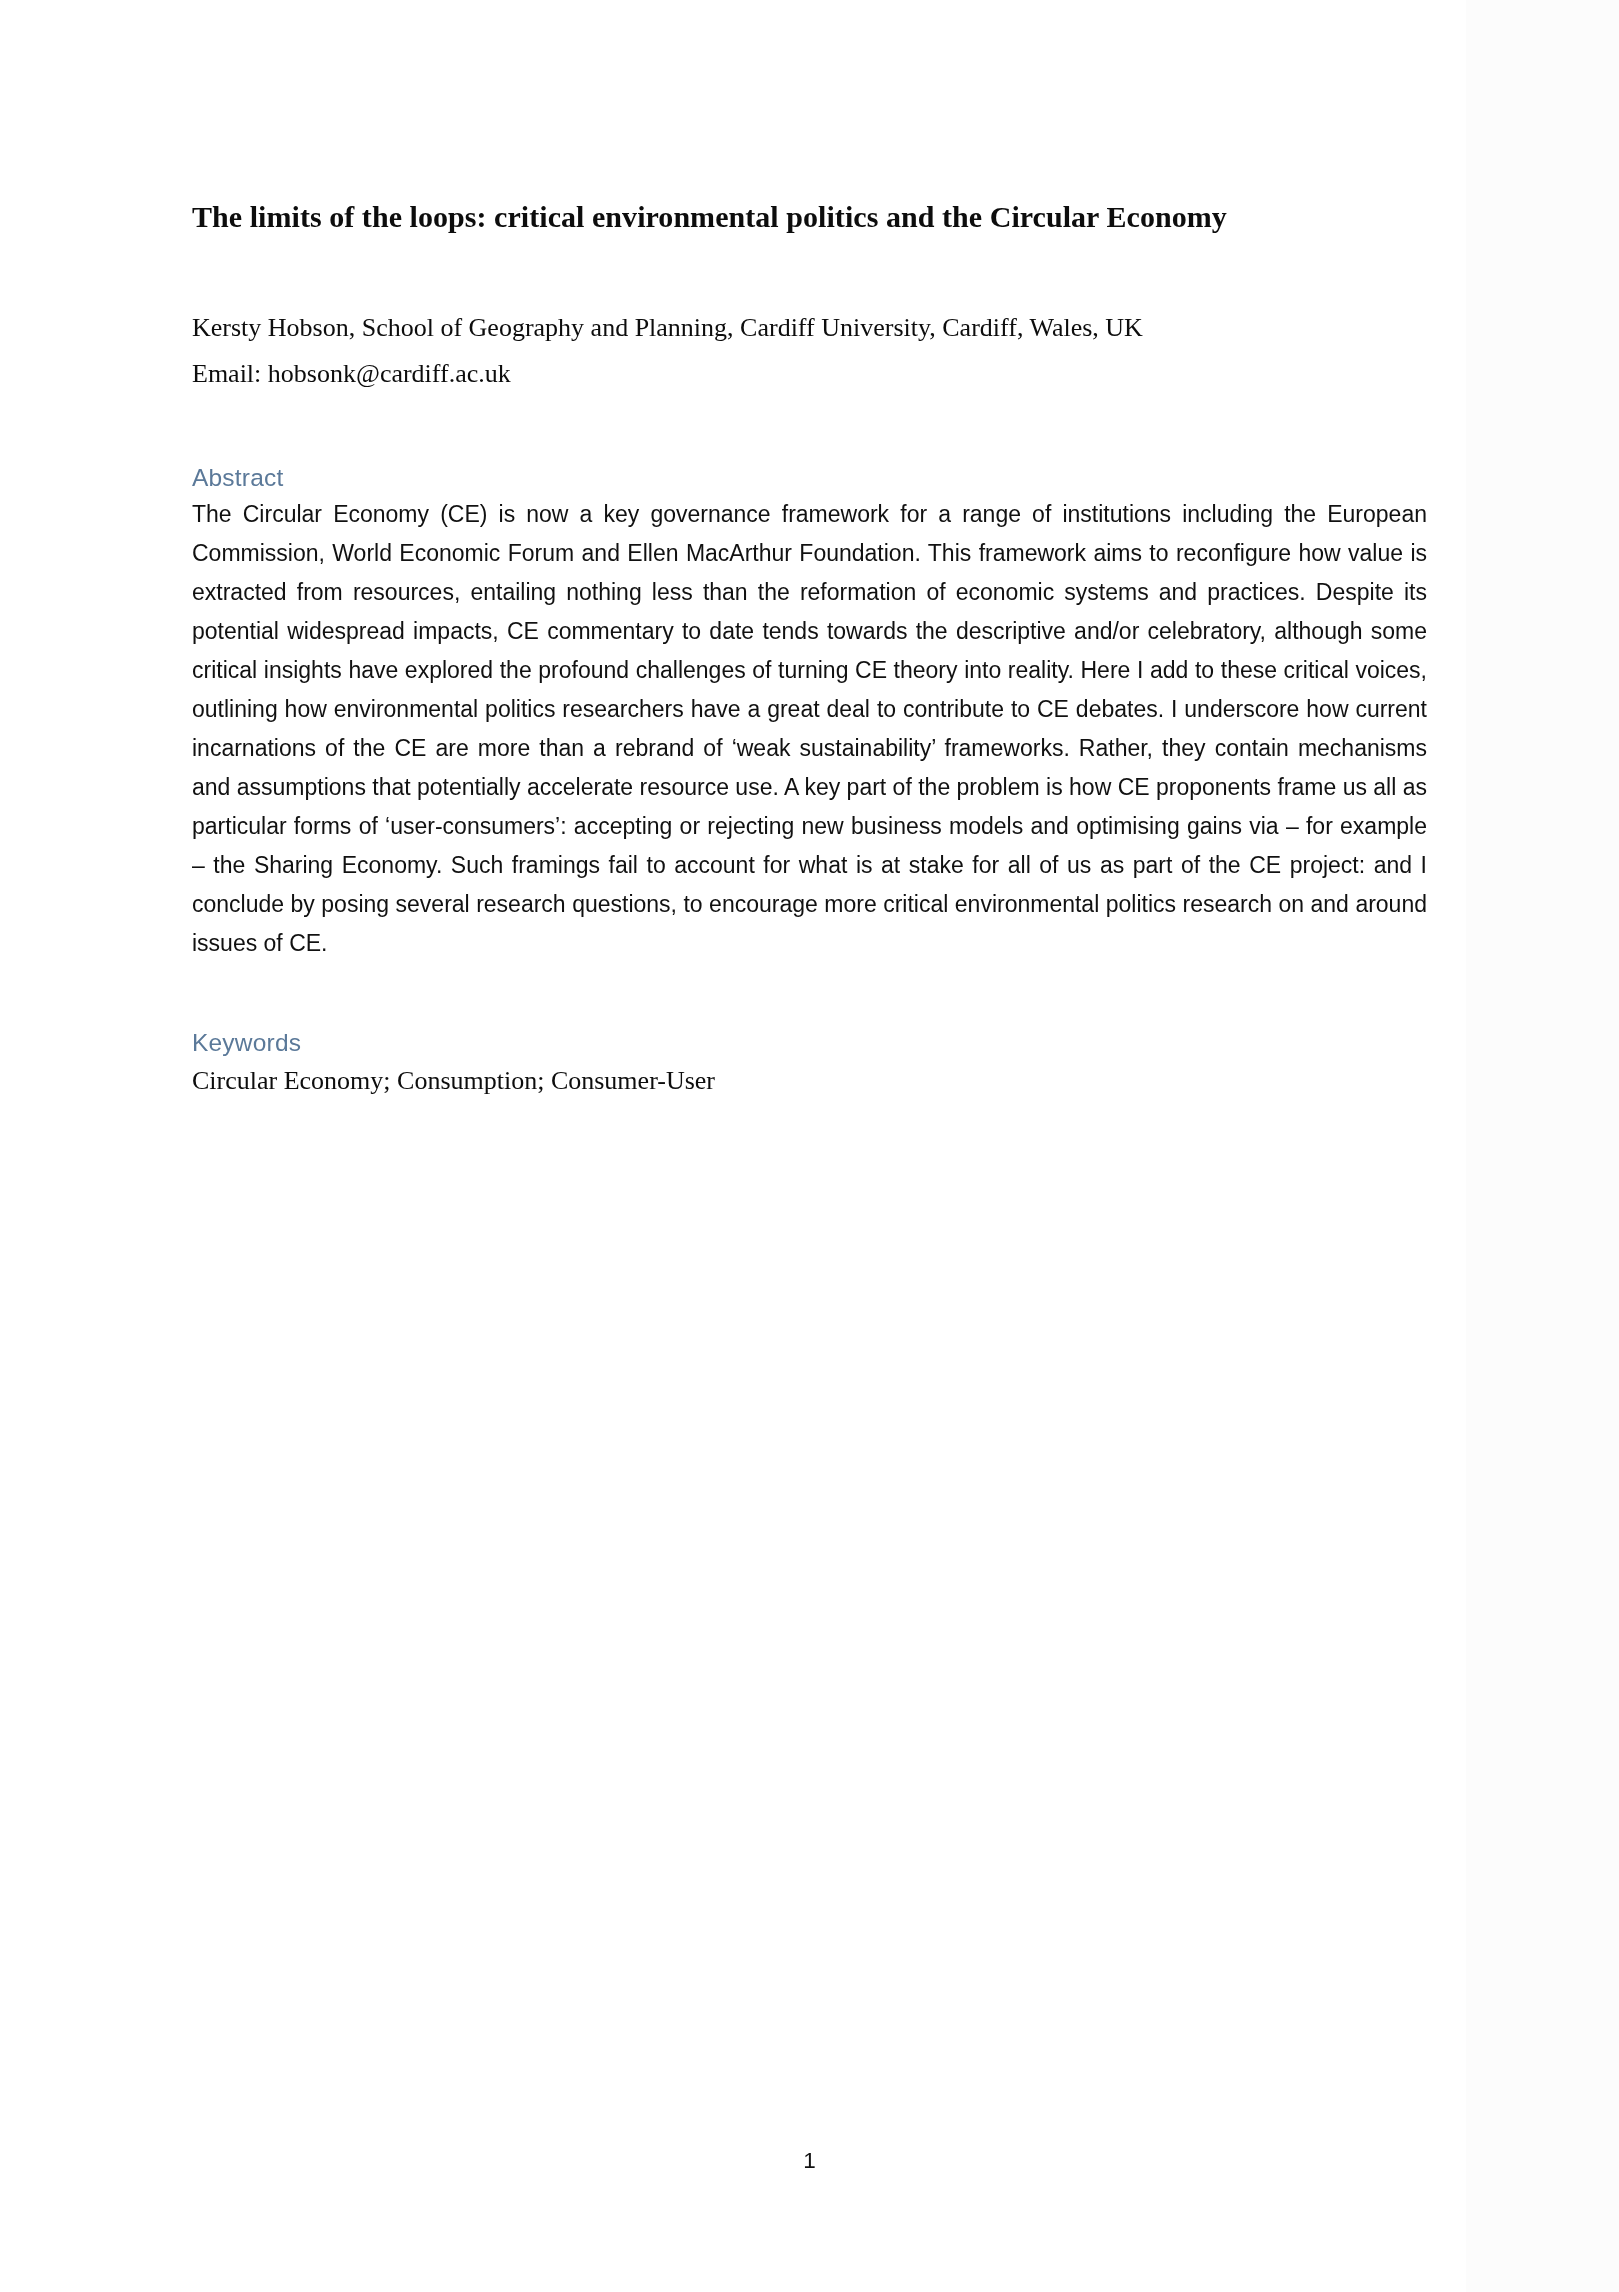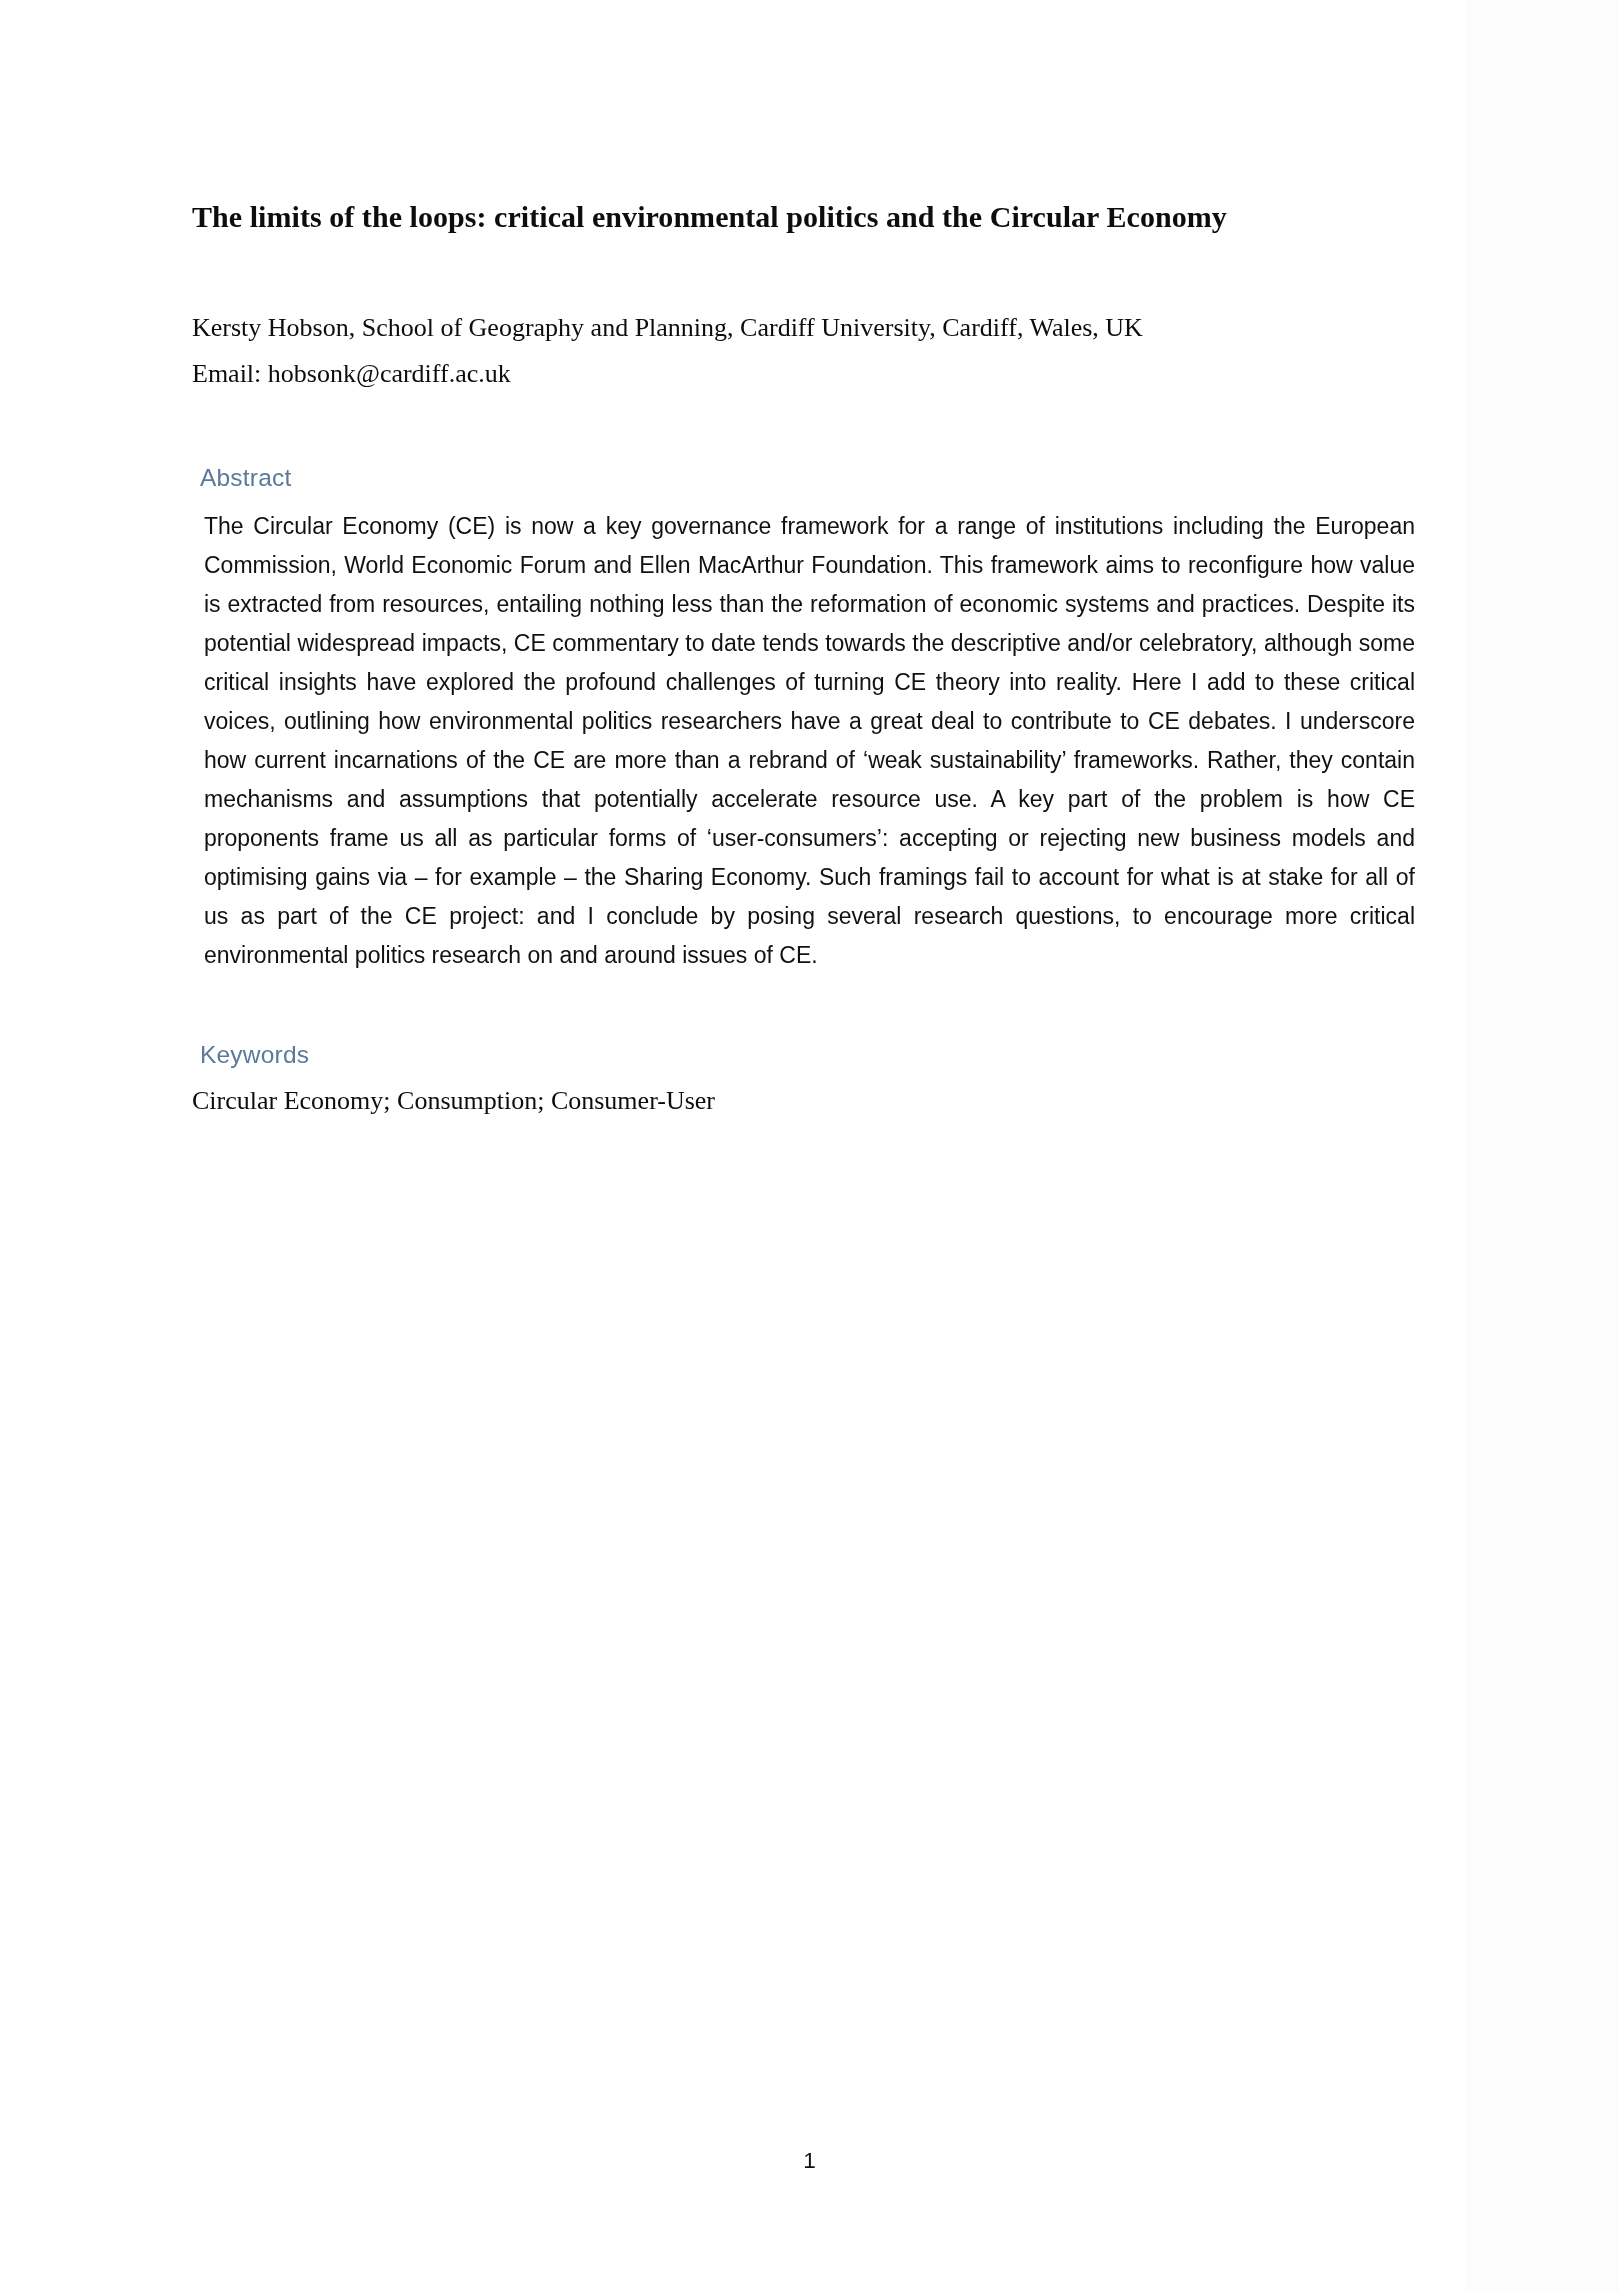--- a/index.html
+++ b/index.html
@@ -56,36 +56,36 @@
     white-space: nowrap;
   }
 
   
   .section-heading {
     font-family: "Liberation Sans", sans-serif;
     font-size: 24.5px;
     font-weight: normal;
     color: #5b7999;
     line-height: 30px;
-    margin: 8px;
+    margin: 0;
     letter-spacing: 0.2px;
   }
 
   .abstract-section {
     margin-top: 66px;
   }
 
   .abstract-body {
     font-family: "Liberation Sans", sans-serif;
     font-size: 23px;
     line-height: 39px;
     color: #111111;
     text-align: justify;
     text-justify: inter-word;
-    margin: 12px;
+    margin: 0;
     padding-top: 2px;
   }
 
   
   .keywords-section {
     margin-top: 65px;
   }
   .keywords-body {
     font-family: "Liberation Serif", serif;
     font-size: 26px;

